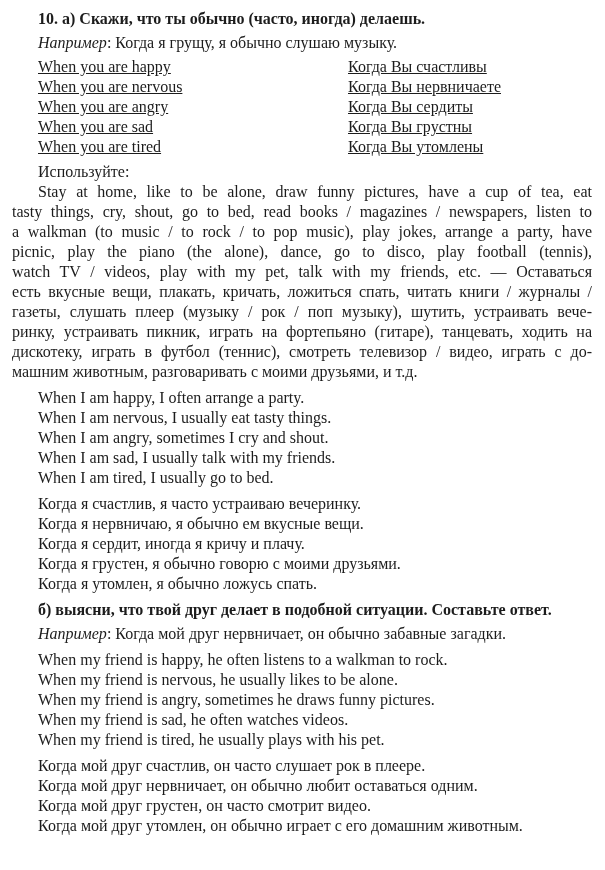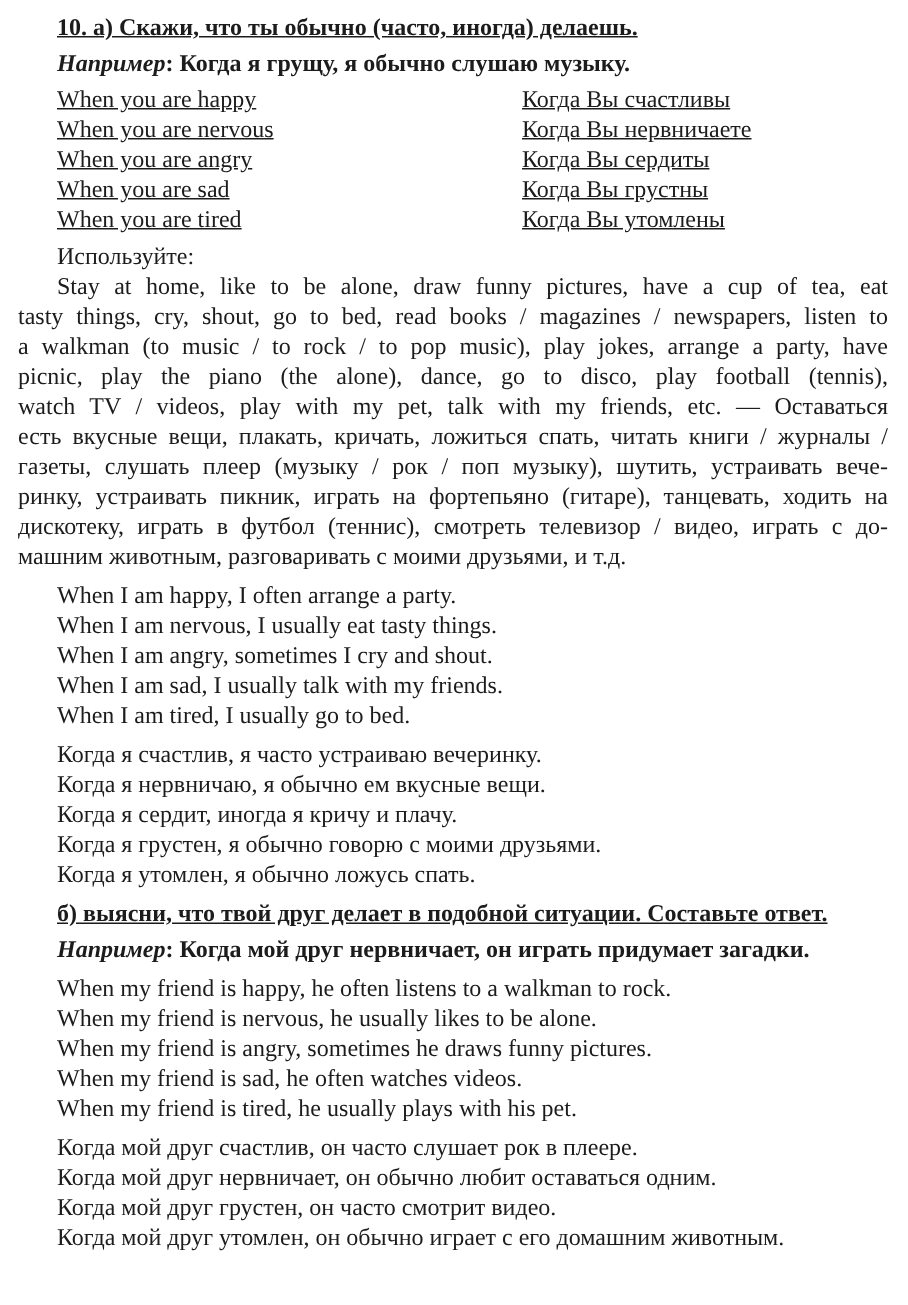--- a/index.html
+++ b/index.html
@@ -15,21 +15,21 @@
     font-size: 16px;
     line-height: 20px;
     color: #1c1c1c;
   }
   .page {
     padding: 9px 13px 0 12px;
     box-sizing: border-box;
     width: 605px;
     height: 870px;
   }
-  .bold { font-weight: bold; text-decoration: underline; }
+  .bold { font-weight: bold; }
   .ital { font-style: italic; }
   .indent { text-indent: 26px; }
   .line { white-space: normal; }
 
   
   .pairs { margin-top: 4px; text-decoration: underline; }
   .pair-row { display: flex; }
   .pair-en { margin-left: 26px; width: 310px; flex: 0 0 310px; }
   .pair-ru { flex: 1; }
 
@@ -40,21 +40,21 @@
     text-align-last: justify;
   }
   .wb-first { text-indent: 26px; }
   .wb-last { text-align-last: left; }
 
   
   .sent-block { margin-top: 6px; }
   .sent { padding-left: 26px; }
 
   .heading-a { }
-  .example { margin-top: 4px; font-weight: bold; }
+  .example { margin-top: 4px; }
   .heading-b { margin-top: 6px; }
 </style>
 </head>
 <body>
 
 <div class="page">
 
   <div class="line indent bold heading-a">10. а) Скажи, что ты обычно (часто, иногда) делаешь.</div>
 
   <div class="line indent example"><span class="ital">Например</span><span>: Когда я грущу, я обычно слушаю музыку.</span></div>
@@ -107,21 +107,21 @@
   <div class="sent-block">
     <div class="sent">Когда я счастлив, я часто устраиваю вечеринку.</div>
     <div class="sent">Когда я нервничаю, я обычно ем вкусные вещи.</div>
     <div class="sent">Когда я сердит, иногда я кричу и плачу.</div>
     <div class="sent">Когда я грустен, я обычно говорю с моими друзьями.</div>
     <div class="sent">Когда я утомлен, я обычно ложусь спать.</div>
   </div>
 
   <div class="line indent bold heading-b">б) выясни, что твой друг делает в подобной ситуации. Составьте ответ.</div>
 
-  <div class="line indent example"><span class="ital">Например</span><span>: Когда мой друг нервничает, он играть придумает загадки.</span></div>
+  <div class="line indent example"><span class="ital">Например</span><span>: Когда мой друг нервничает, он обычно забавные загадки.</span></div>
 
   <div class="sent-block">
     <div class="sent">When my friend is happy, he often listens to a walkman to rock.</div>
     <div class="sent">When my friend is nervous, he usually likes to be alone.</div>
     <div class="sent">When my friend is angry, sometimes he draws funny pictures.</div>
     <div class="sent">When my friend is sad, he often watches videos.</div>
     <div class="sent">When my friend is tired, he usually plays with his pet.</div>
   </div>
 
   <div class="sent-block">

